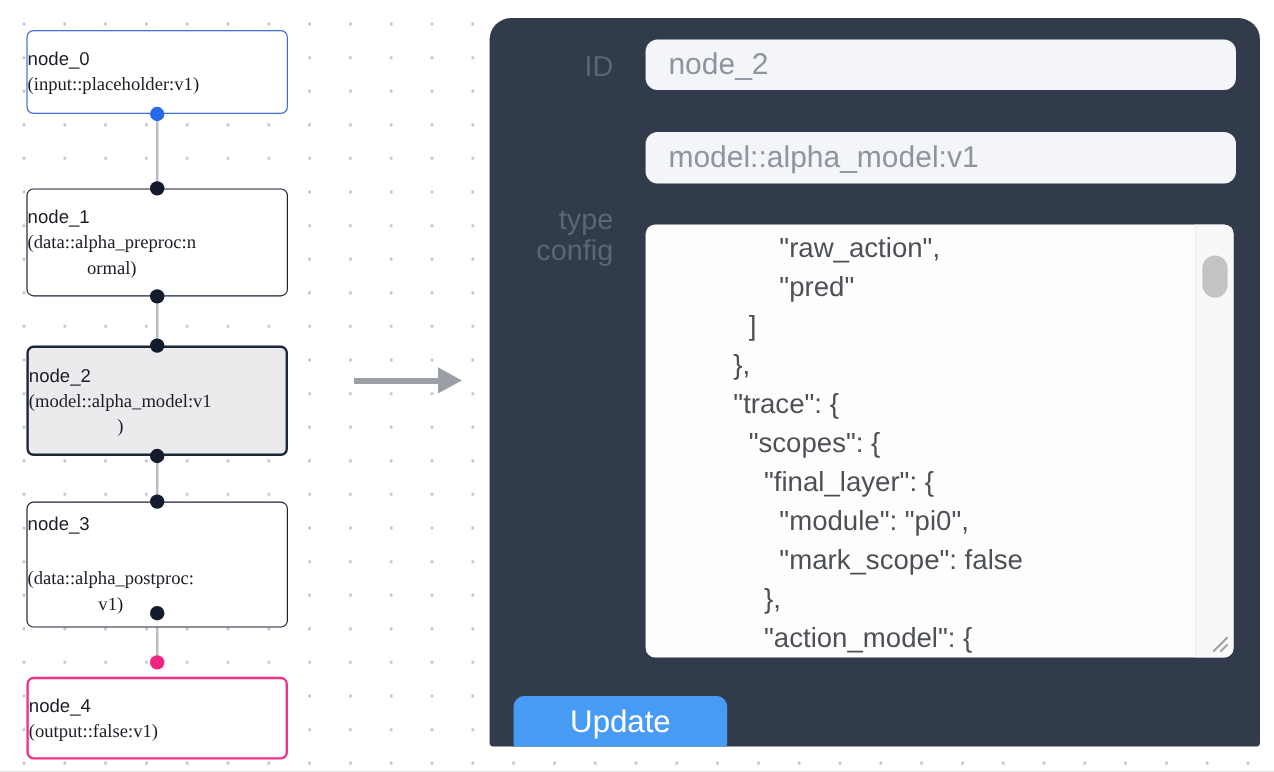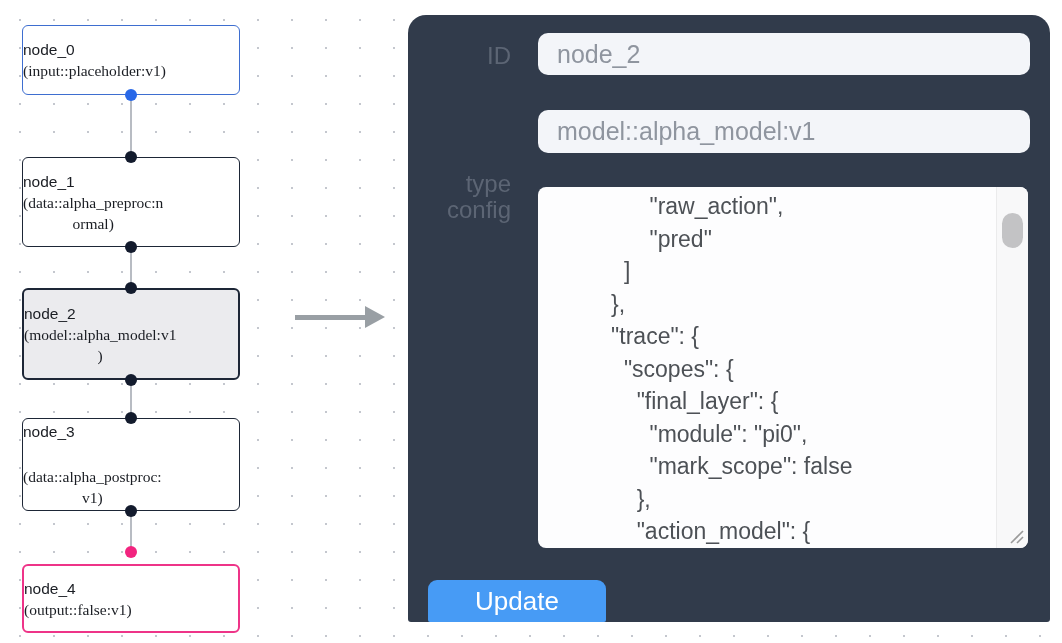--- a/index.html
+++ b/index.html
@@ -14,21 +14,21 @@
                background:#b8bcc3; z-index:1; }
   .node { position:absolute; left:22px; width:218px; background:#ffffff;
           border:1.6px solid #1d2636; border-radius:6px; z-index:2;
           display:flex; flex-direction:column; align-items:flex-start; justify-content:center;
           text-align:center; color:#1a1d23; }
   .node .title { font-size:15.5px; line-height:21px; }
   .node .subtitle { font-size:15.5px; line-height:21px; white-space:pre-line;font-family:Liberation Serif, serif; }
   .node-input   { top:25px;  height:70px; border-color:#3e6ed0; }
   .node-n1      { top:157px; height:90px; }
   .node-sel     { top:288px; height:92px; background:#ebebee; border-width:2.4px; }
-  .node-n3      { top:418px; height:93px;gap:24px; }
+  .node-n3      { top:418px; height:105px;gap:24px; }
   .node-output  { top:564px; height:69px; border-color:#ee3488; border-width:2px; }
   .port { position:absolute; left:125px; width:12px; height:12px; border-radius:50%;
           background:#131b2d; z-index:3; }
   .port-blue { background:#2968e8; }
   .port-pink { background:#f2247f; }
 
   
   .transition { position:absolute; left:290px; top:298px; width:105px; z-index:2; }
   .transition .t-label { font-size:30px; color:#141414; text-align:left; padding-left:6px; }
   .t-arrow { position:relative; margin-top:8px; height:22px; }

